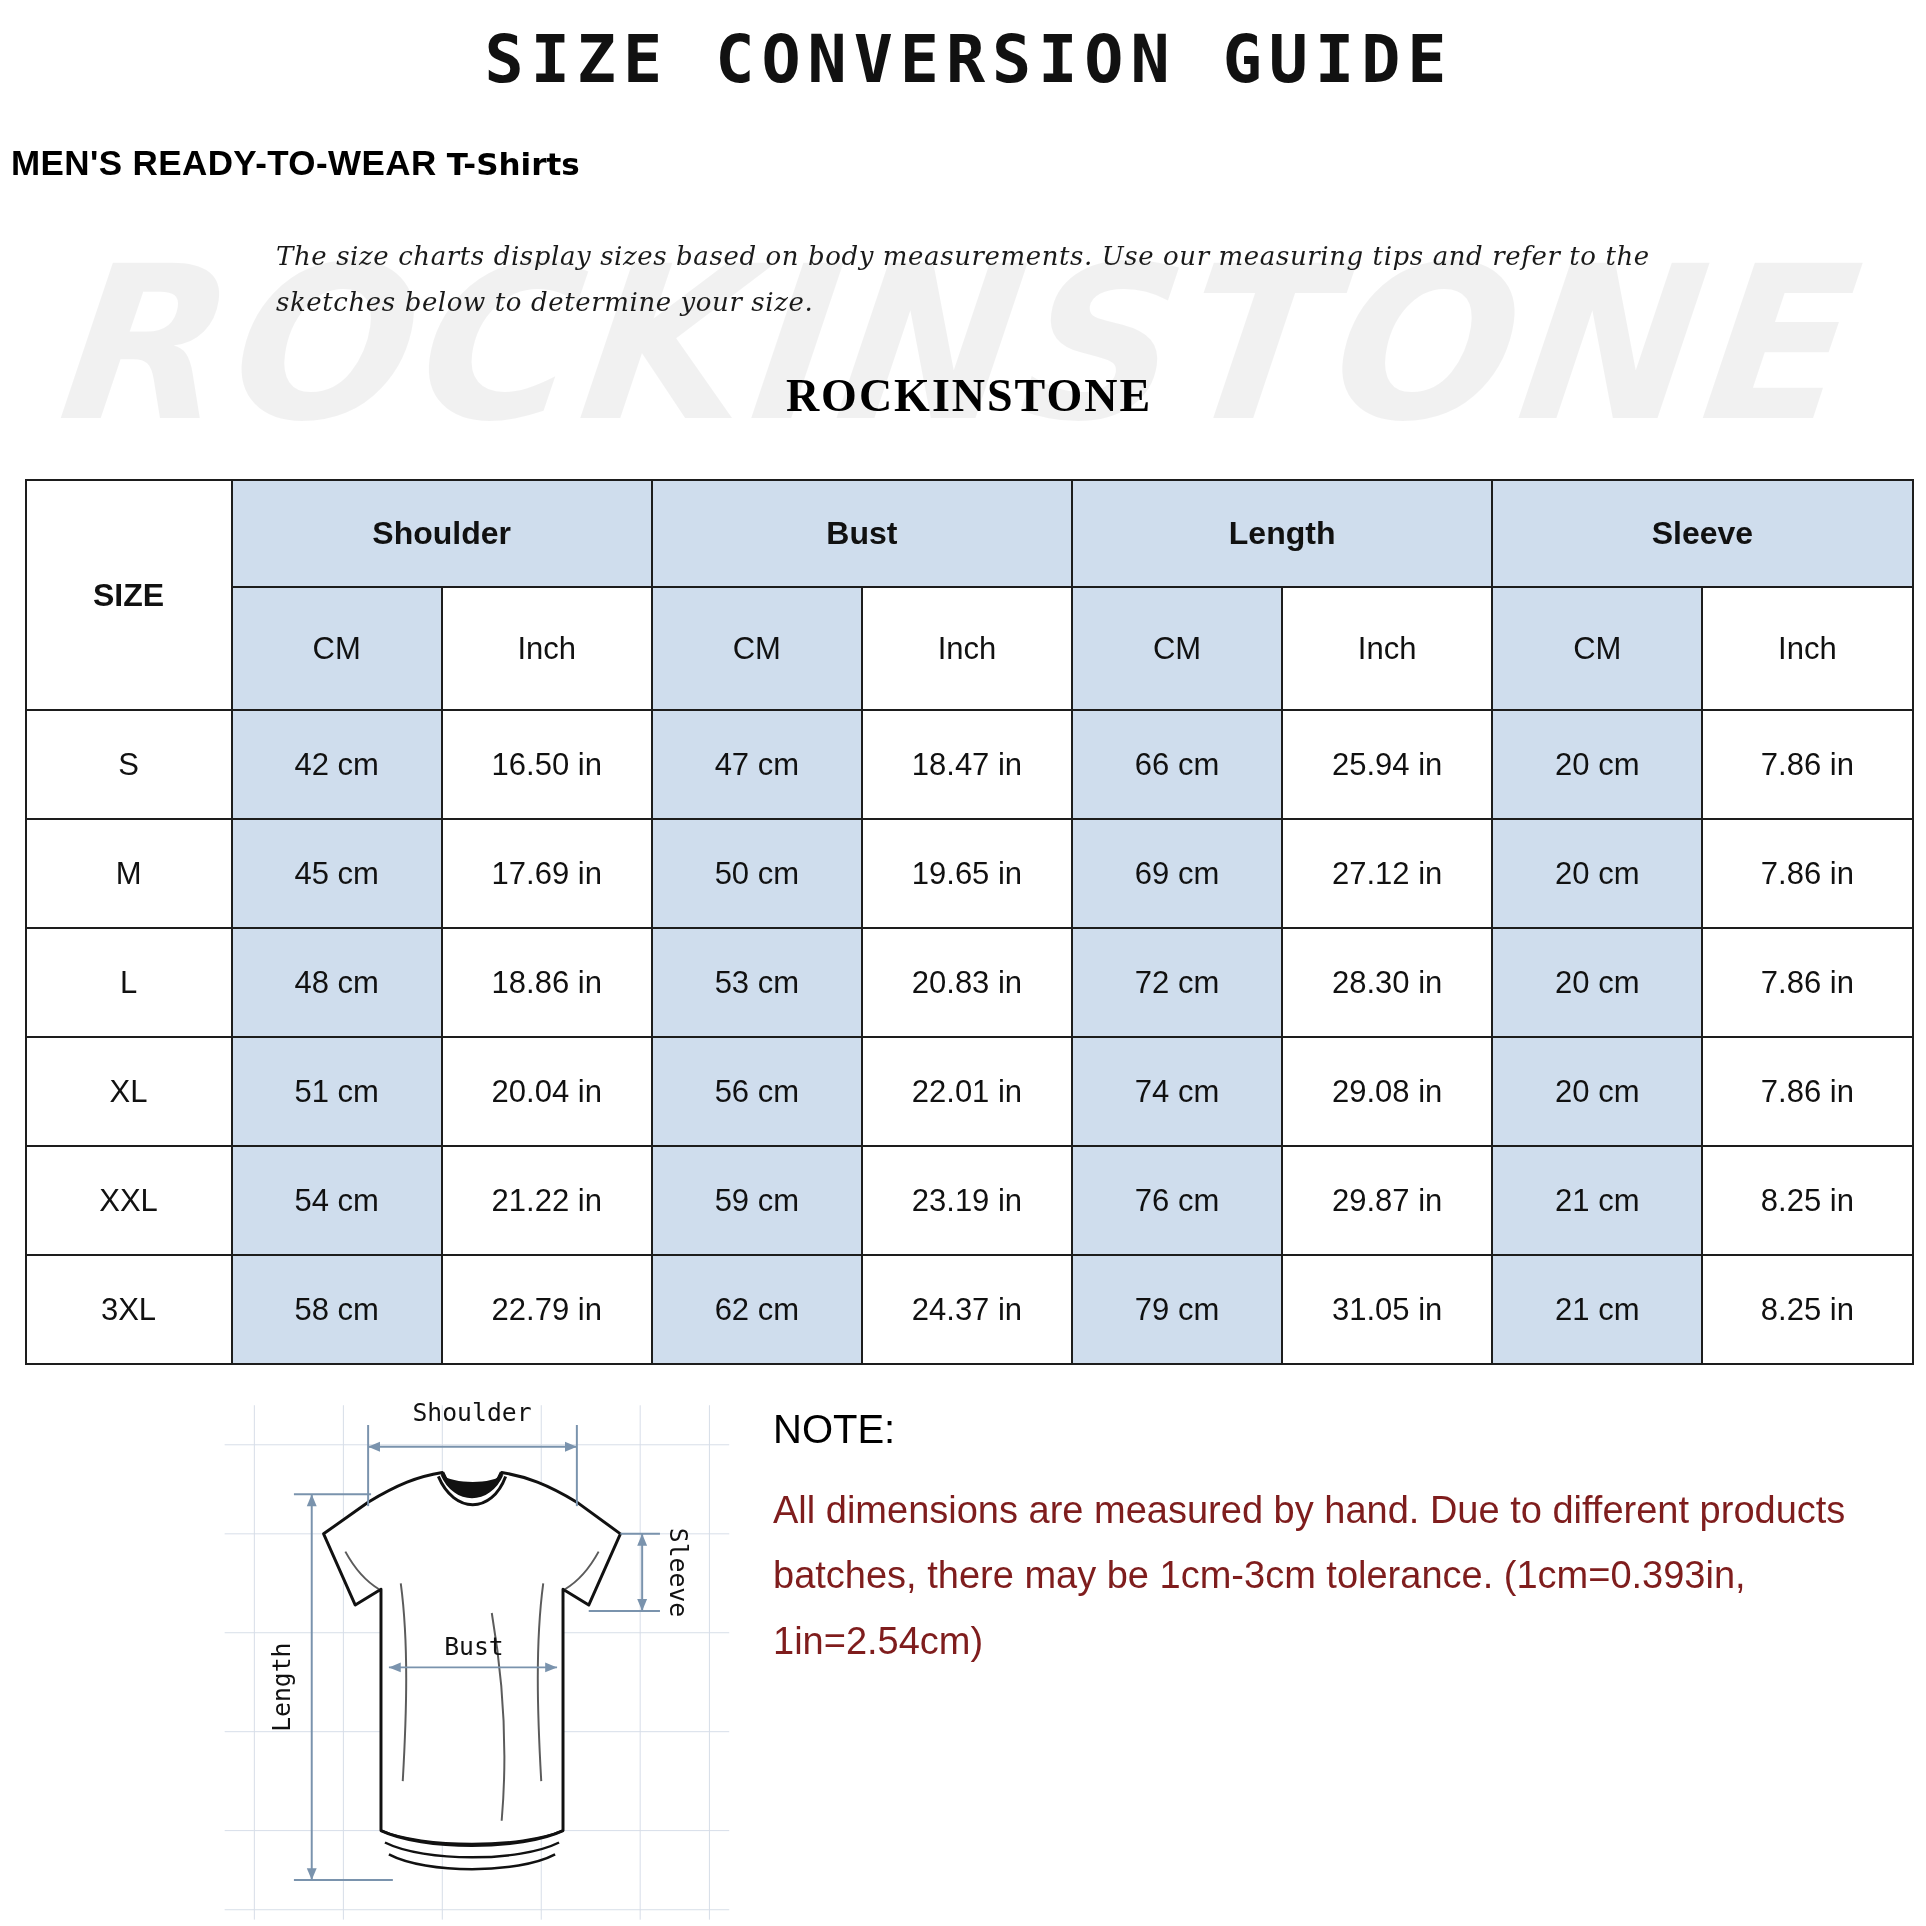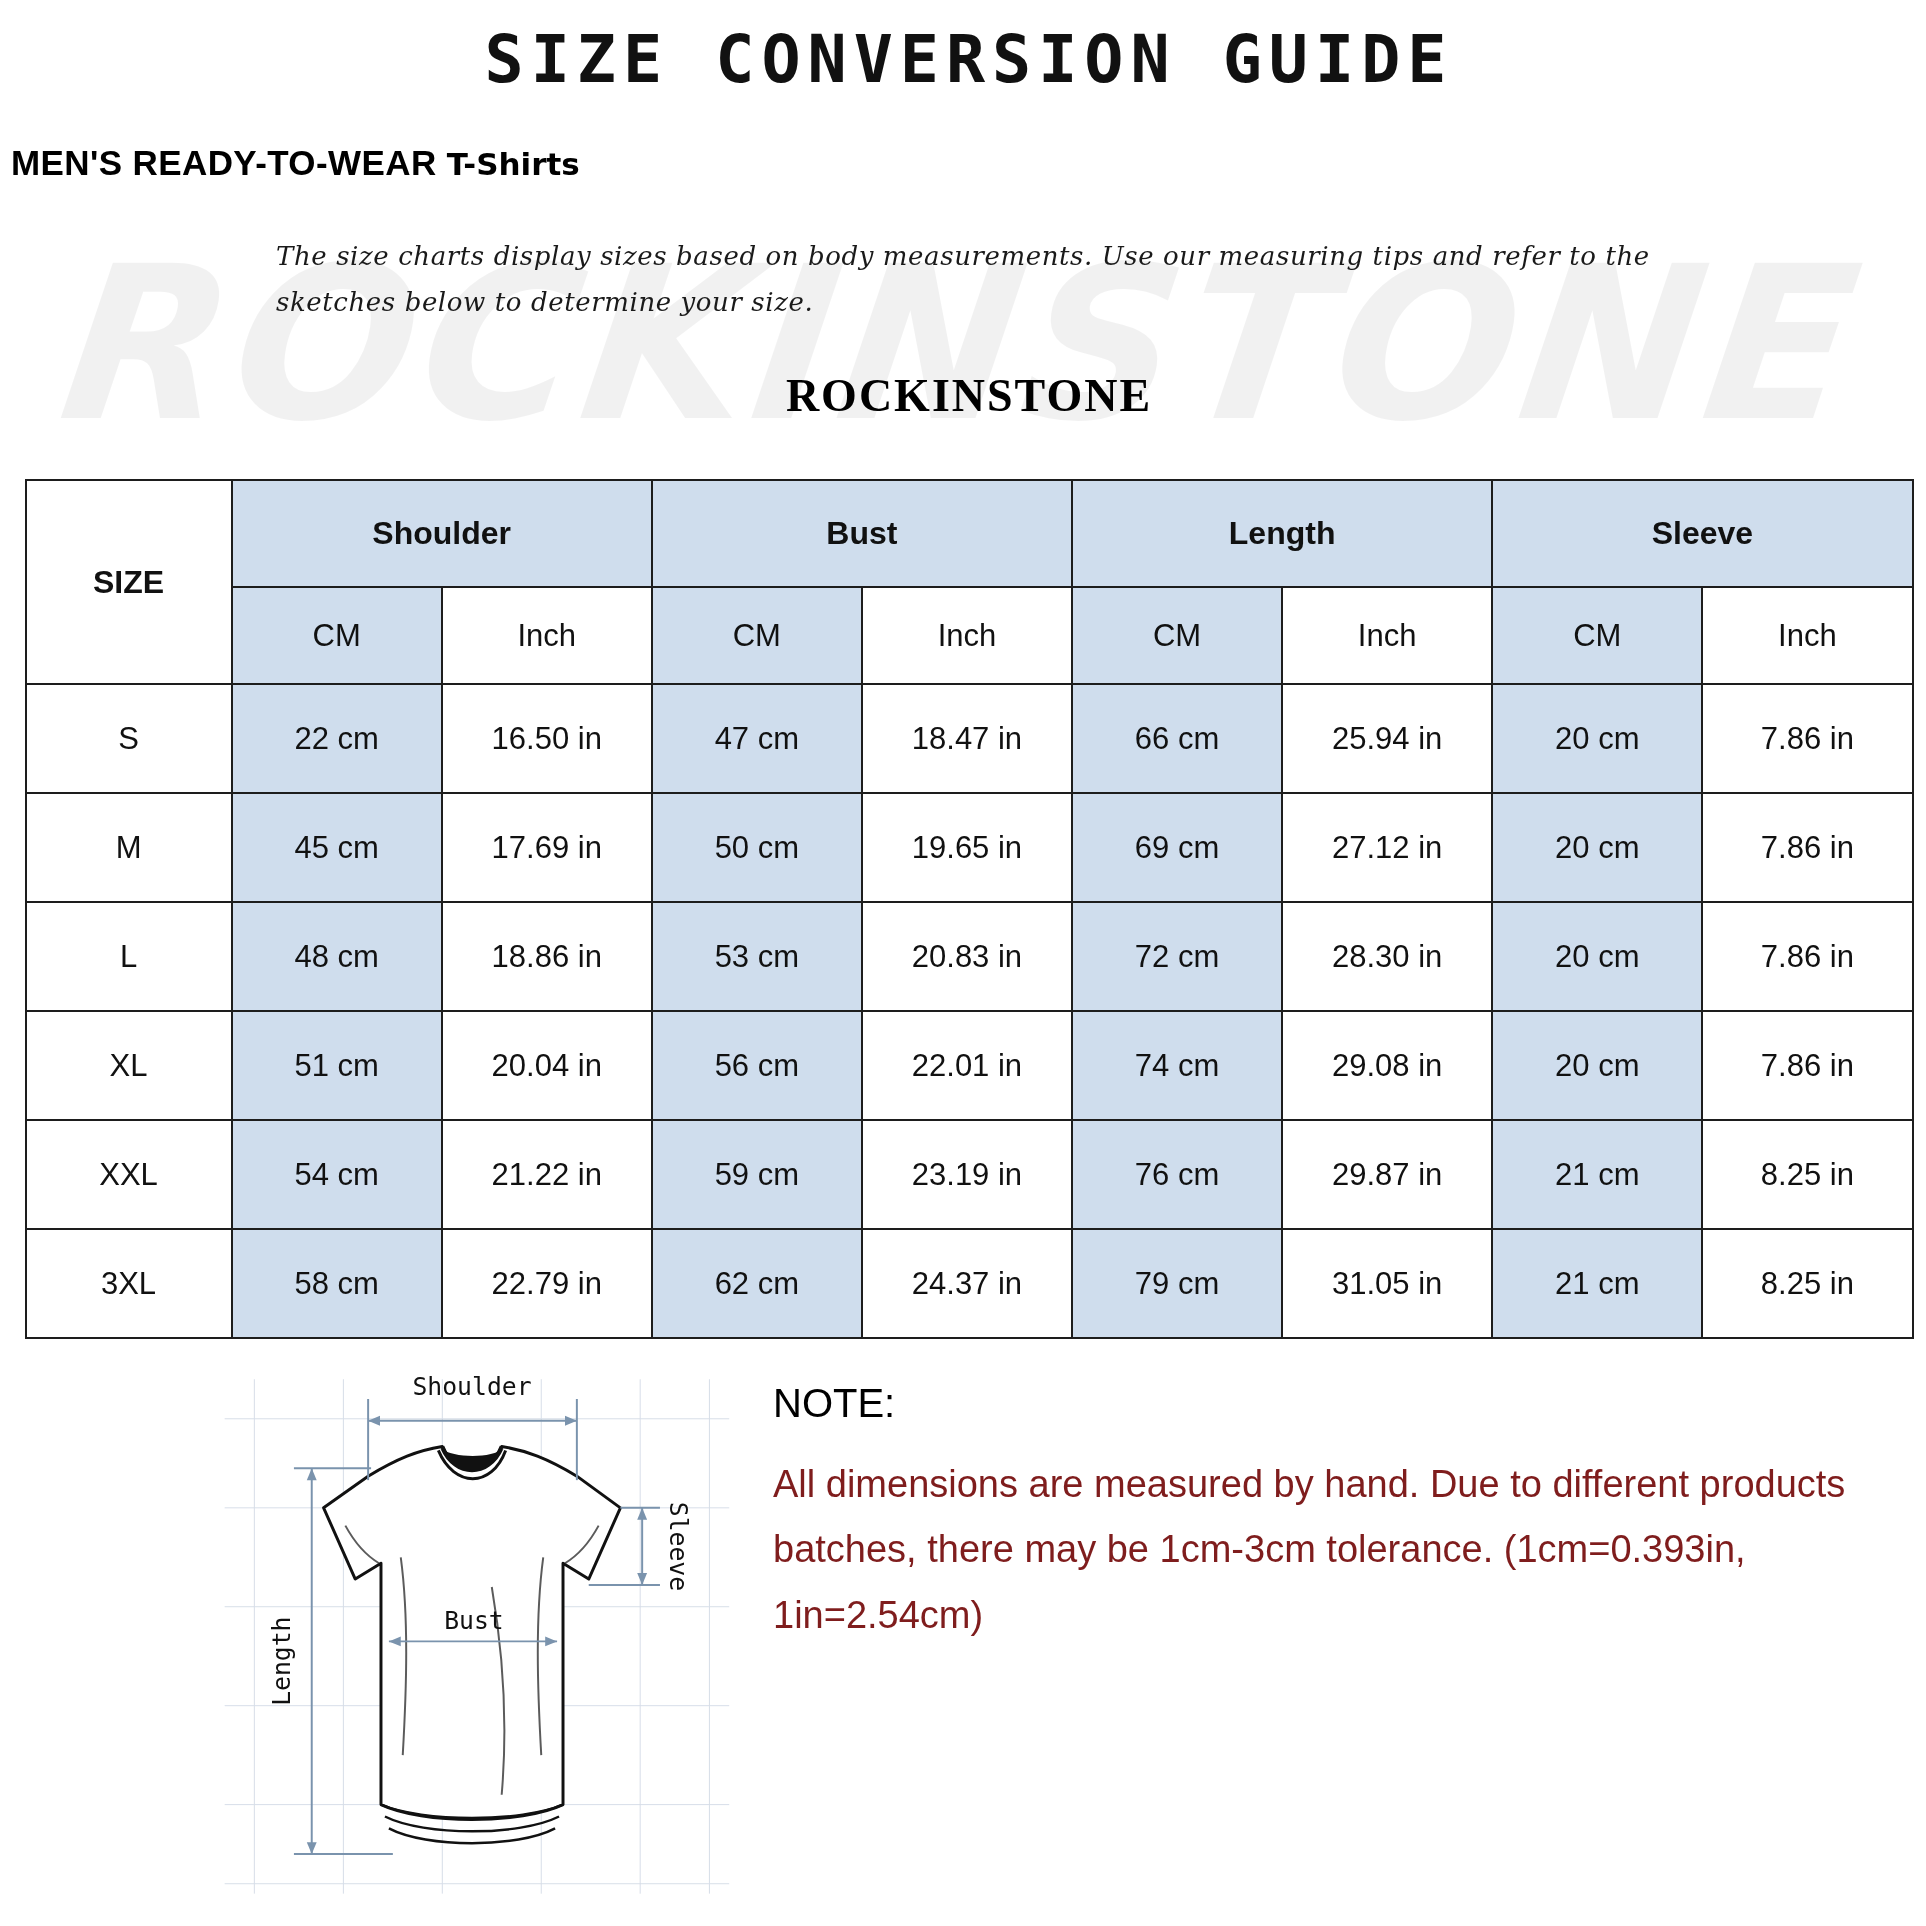--- a/index.html
+++ b/index.html
@@ -96,21 +96,21 @@
     vertical-align: middle;
     font-family: "Liberation Sans", sans-serif;
     font-size: 30px;
     color: #111;
     padding: 0;
   }
   .col-size { width: 206px; }
   .col-cell { width: 210px; }
 
   tr.group-row td { height: 107px; font-weight: 700; font-size: 32px; }
-  tr.unit-row td  { height: 97px; font-weight: 400; font-size: 31px; }
+  tr.unit-row td  { height: 123px; font-weight: 400; font-size: 31px; }
   tr.data-row td  { height: 109px; font-size: 31px; }
 
   .shade { background: #cfdded; }
   .shade-head { background: #cfdded; }
 
   
   .bottom {
     position: relative;
     margin-top: 14px;
     height: 554px;
@@ -188,21 +188,21 @@
           <td class="shade">CM</td>
           <td>Inch</td>
           <td class="shade">CM</td>
           <td>Inch</td>
           <td class="shade">CM</td>
           <td>Inch</td>
         </tr>
 
         <tr class="data-row">
           <td>S</td>
-          <td class="shade">22 cm</td>
+          <td class="shade">42 cm</td>
           <td>16.50 in</td>
           <td class="shade">47 cm</td>
           <td>18.47 in</td>
           <td class="shade">66 cm</td>
           <td>25.94 in</td>
           <td class="shade">20 cm</td>
           <td>7.86 in</td>
         </tr>
 
         <tr class="data-row">

